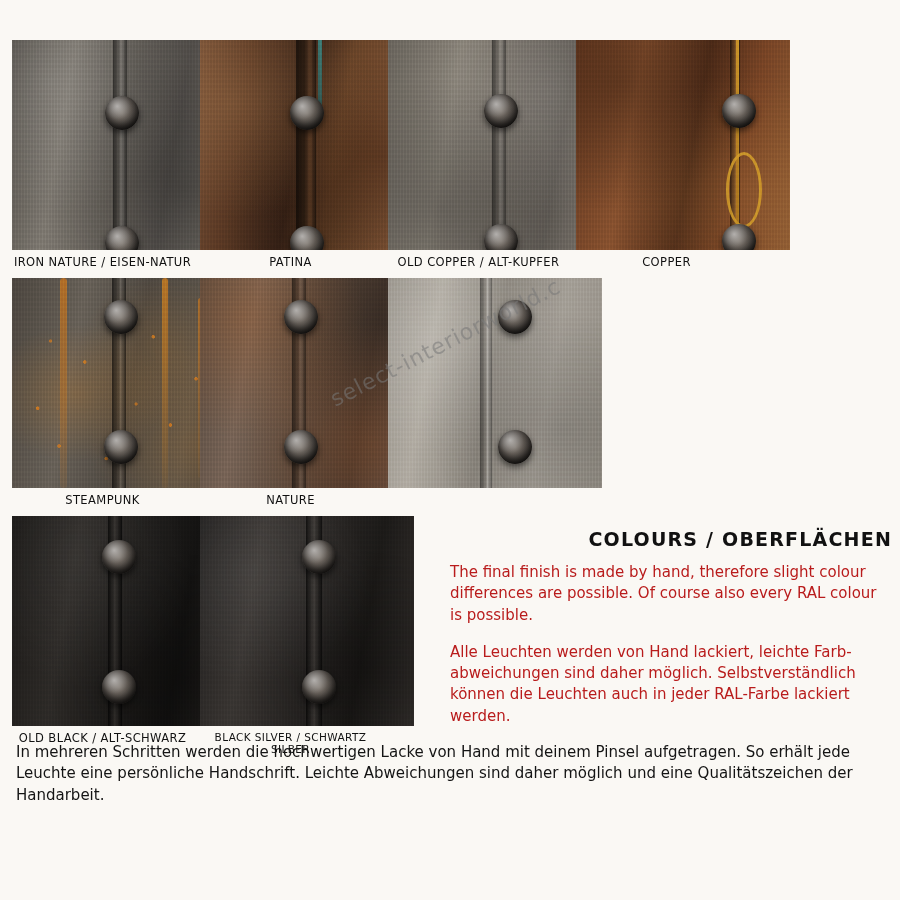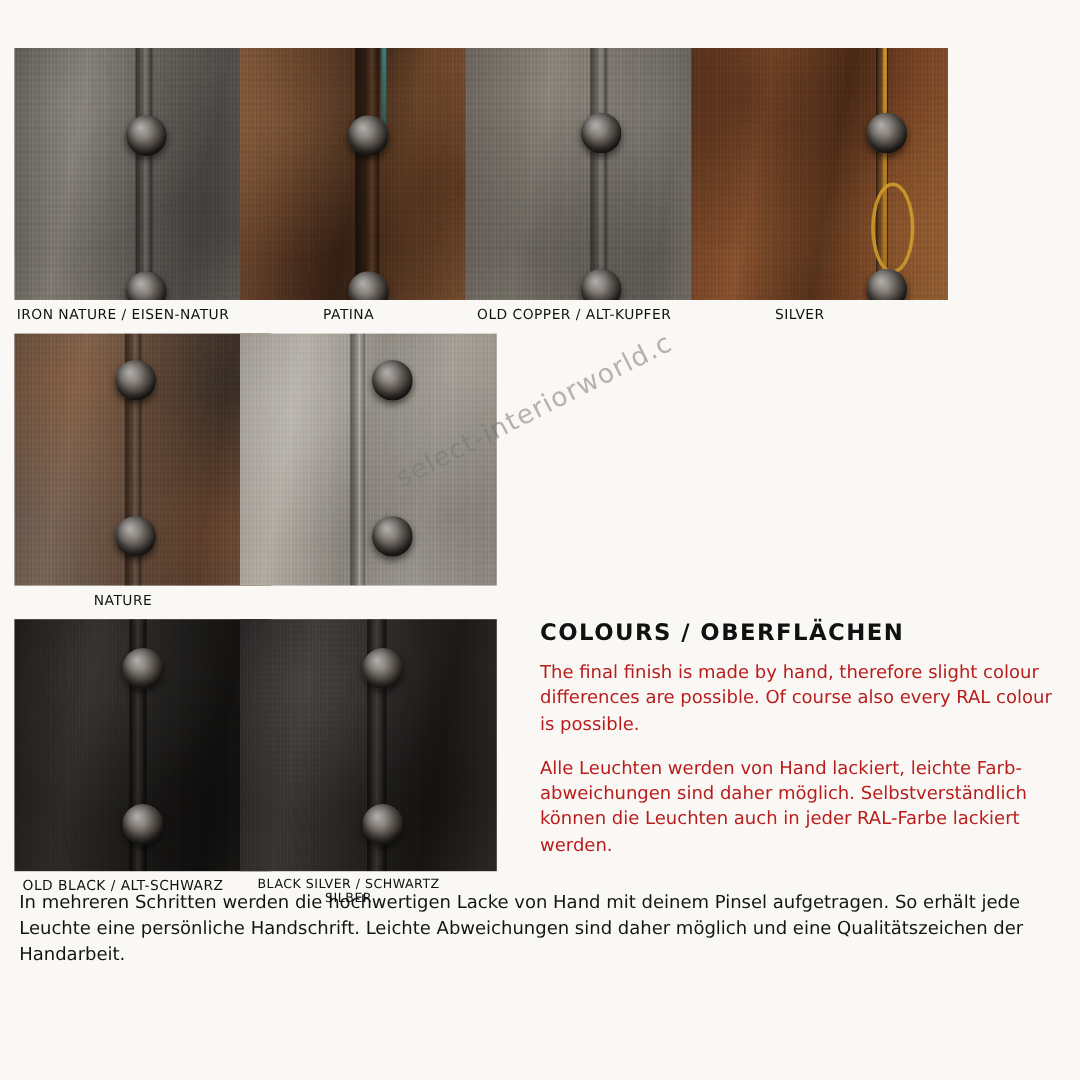--- a/index.html
+++ b/index.html
@@ -88,22 +88,22 @@
   .textblock {
     position: absolute;
     left: 450px;
     top: 516px;
     width: 442px;
   }
   .heading {
     font-size: 19px;
     font-weight: bold;
     letter-spacing: 1.2px;
-    text-align: left;
-    margin: 0 0 12px 0;
+    text-align: right;
+    margin: 12px 0 12px 0;
     color: #111;
   }
   .para {
     font-size: 15px;
     line-height: 1.42;
     margin: 0 0 16px 0;
     color: #b91c1c;
   }
 
   
@@ -190,27 +190,54 @@
           <div class="blotch" style="background:
               radial-gradient(ellipse at 20% 20%, rgba(40,20,10,0.45), transparent 55%),
               radial-gradient(ellipse at 82% 72%, rgba(200,140,70,0.25), transparent 55%);"></div>
           <div class="seam" style="left:154px;width:10px;background:linear-gradient(90deg,rgba(0,0,0,0.55),rgba(160,120,50,0.4) 55%,rgba(0,0,0,0.5));"></div>
           <div style="position:absolute;left:160px;top:0;width:3px;height:210px;background:linear-gradient(180deg,#d8a22b,#b07a1c);opacity:0.9;"></div>
           <div style="position:absolute;left:150px;top:112px;width:30px;height:70px;border:3px solid rgba(214,162,43,0.85);border-radius:50%;"></div>
           <div class="grain"></div>
           <div class="rivet" style="left:146px;top:54px;"></div>
           <div class="rivet" style="left:146px;top:184px;"></div>
         </div>
-        <div class="caption">SILVER</div>
+        <div class="caption">COPPER</div>
       </div>
     </div>
 
     <div class="row">
 
 
+      <div class="cell">
+        <div class="swatch" style="background:linear-gradient(100deg,#4e4841 0%,#6a635a 30%,#504a43 55%,#5d564d 80%,#4a443d 100%);">
+          <div class="blotch" style="background:
+              radial-gradient(ellipse at 30% 55%, rgba(210,130,35,0.30), transparent 42%),
+              radial-gradient(ellipse at 72% 35%, rgba(210,130,35,0.22), transparent 40%),
+              radial-gradient(ellipse at 88% 80%, rgba(210,130,35,0.25), transparent 42%);"></div>
+          <div style="position:absolute;left:48px;top:0;width:7px;height:210px;background:linear-gradient(180deg,#c8761d,rgba(200,118,29,0.15));opacity:0.8;border-radius:4px;"></div>
+          <div style="position:absolute;left:150px;top:0;width:6px;height:210px;background:linear-gradient(180deg,#d0821f,rgba(208,130,31,0.1));opacity:0.8;border-radius:4px;"></div>
+          <div style="position:absolute;left:186px;top:20px;width:5px;height:180px;background:linear-gradient(180deg,#c8761d,rgba(200,118,29,0.1));opacity:0.7;border-radius:4px;"></div>
+          <div class="seam" style="left:100px;background:linear-gradient(90deg,rgba(0,0,0,0.6),rgba(0,0,0,0.2) 45%,rgba(255,255,255,0.08) 62%,rgba(0,0,0,0.55));"></div>
+          <div style="position:absolute;inset:0;background-image:
+              radial-gradient(circle at 12% 62%, rgba(214,126,30,0.9) 1.5px, transparent 2px),
+              radial-gradient(circle at 22% 80%, rgba(214,126,30,0.8) 1.5px, transparent 2px),
+              radial-gradient(circle at 34% 40%, rgba(214,126,30,0.8) 1.5px, transparent 2px),
+              radial-gradient(circle at 44% 86%, rgba(214,126,30,0.8) 1.5px, transparent 2px),
+              radial-gradient(circle at 66% 28%, rgba(214,126,30,0.8) 1.5px, transparent 2px),
+              radial-gradient(circle at 74% 70%, rgba(214,126,30,0.85) 1.5px, transparent 2px),
+              radial-gradient(circle at 86% 48%, rgba(214,126,30,0.8) 1.5px, transparent 2px),
+              radial-gradient(circle at 92% 88%, rgba(214,126,30,0.8) 1.5px, transparent 2px),
+              radial-gradient(circle at 18% 30%, rgba(214,126,30,0.7) 1.2px, transparent 2px),
+              radial-gradient(circle at 58% 60%, rgba(214,126,30,0.7) 1.2px, transparent 2px);"></div>
+          <div class="grain"></div>
+          <div class="rivet" style="left:92px;top:22px;"></div>
+          <div class="rivet" style="left:92px;top:152px;"></div>
+        </div>
+        <div class="caption">STEAMPUNK</div>
+      </div>
 
       <div class="cell">
         <div class="swatch" style="background:linear-gradient(100deg,#5a4c42 0%,#7a6658 24%,#5d4b3e 50%,#4a3a30 74%,#6b564a 100%);">
           <div class="blotch" style="background:
               radial-gradient(ellipse at 20% 18%, rgba(170,95,40,0.40), transparent 50%),
               radial-gradient(ellipse at 80% 80%, rgba(150,80,35,0.40), transparent 52%),
               radial-gradient(ellipse at 88% 22%, rgba(30,24,20,0.45), transparent 50%);"></div>
           <div class="seam" style="left:92px;background:linear-gradient(90deg,rgba(0,0,0,0.55),rgba(0,0,0,0.18) 45%,rgba(255,255,255,0.08) 62%,rgba(0,0,0,0.5));"></div>
           <div class="grain"></div>
           <div class="rivet" style="left:84px;top:22px;"></div>

